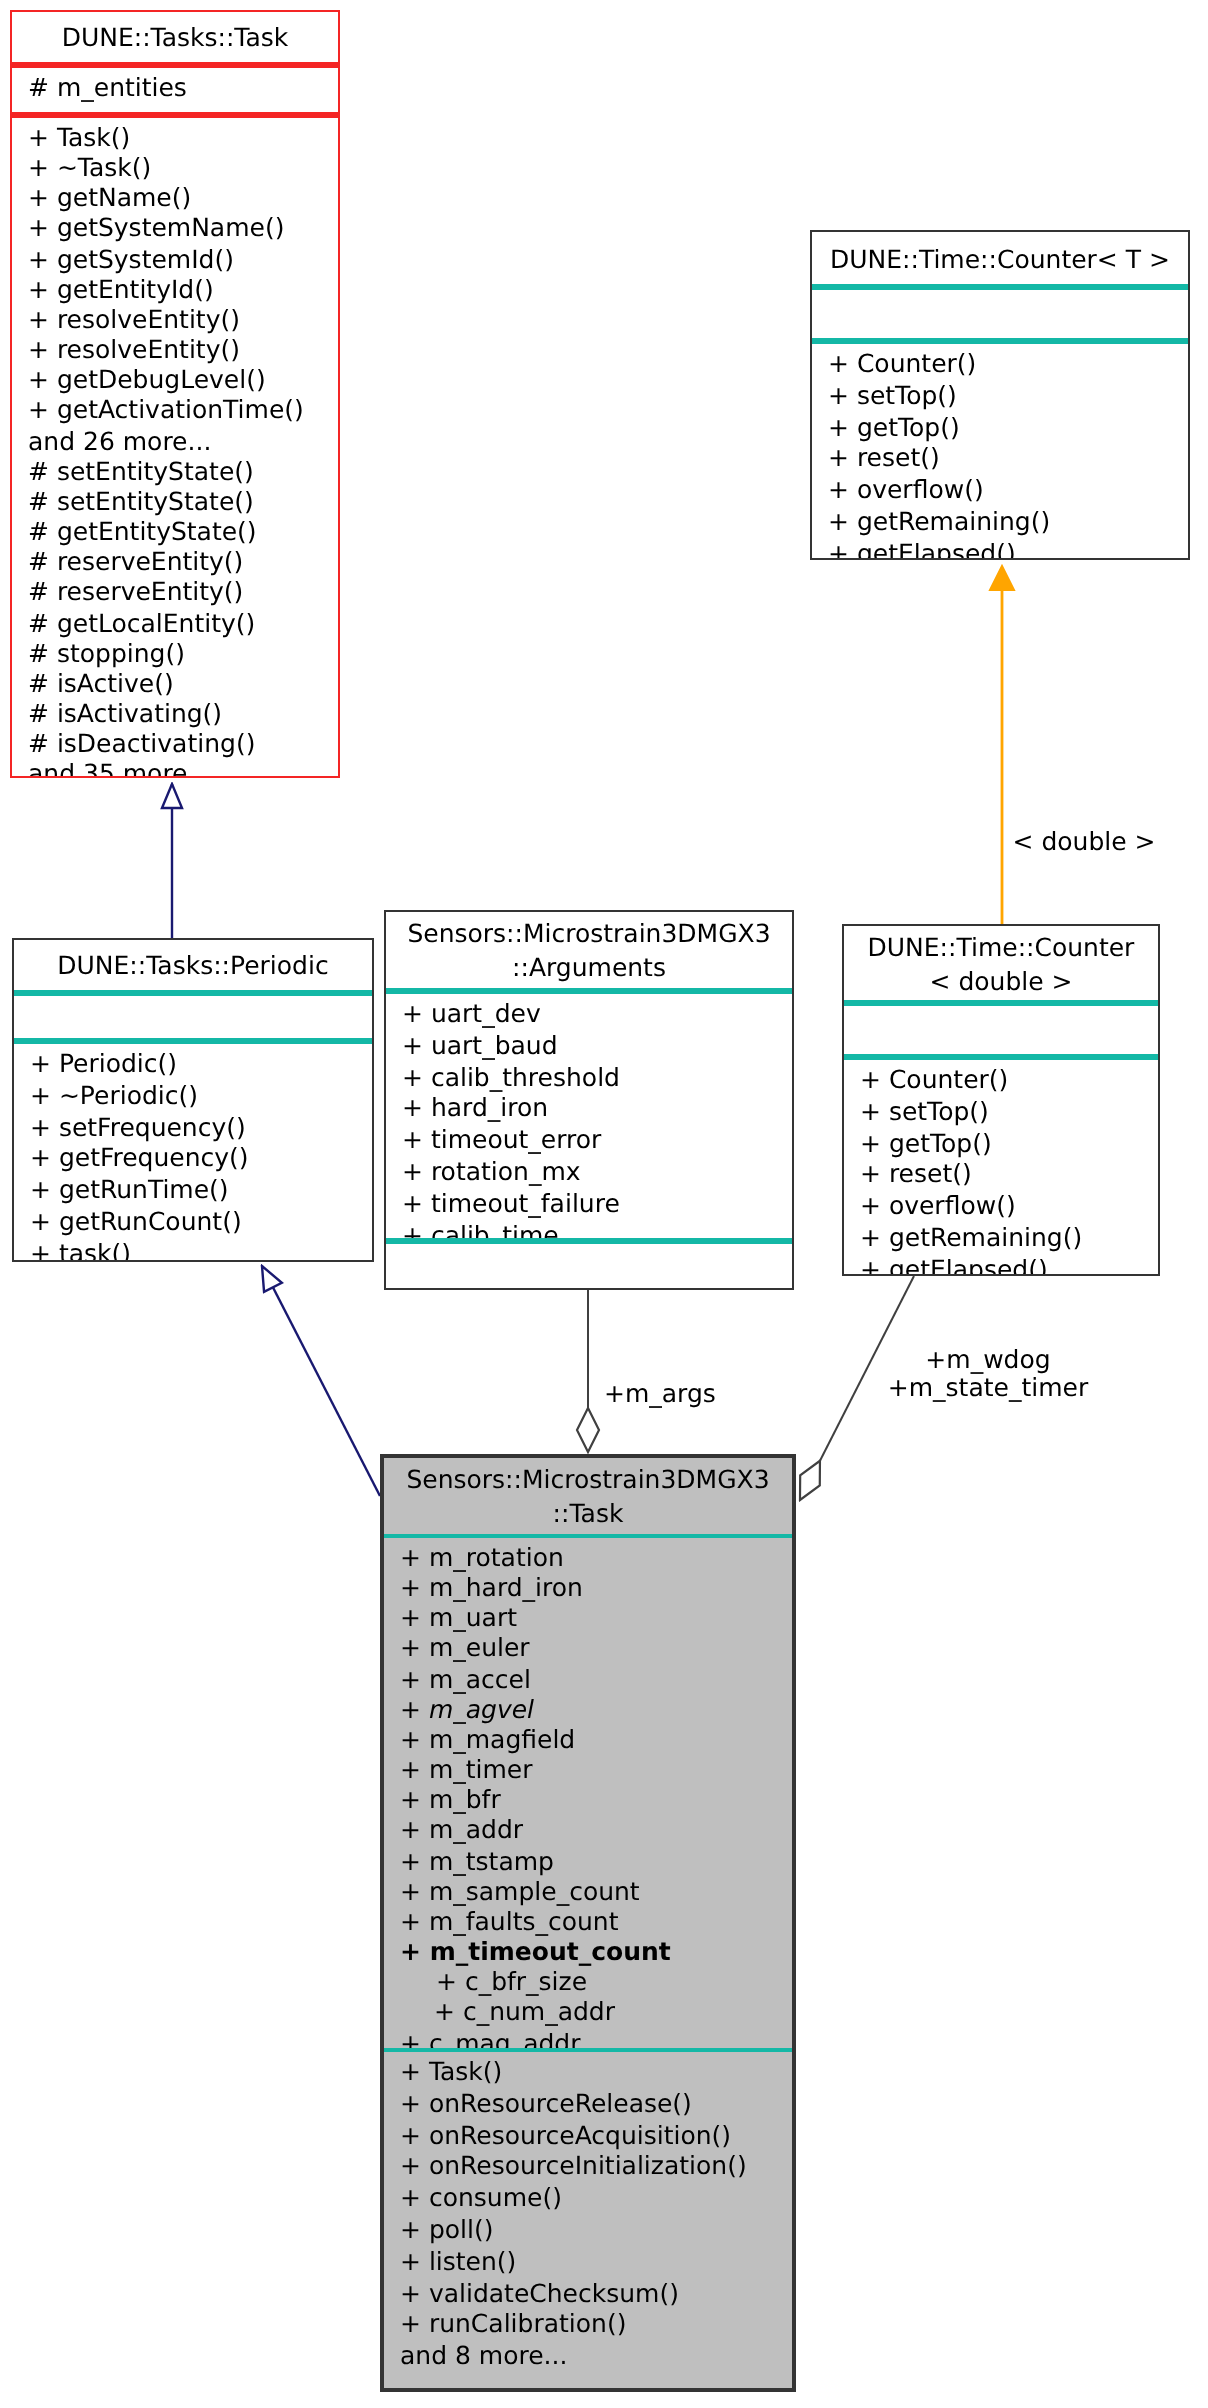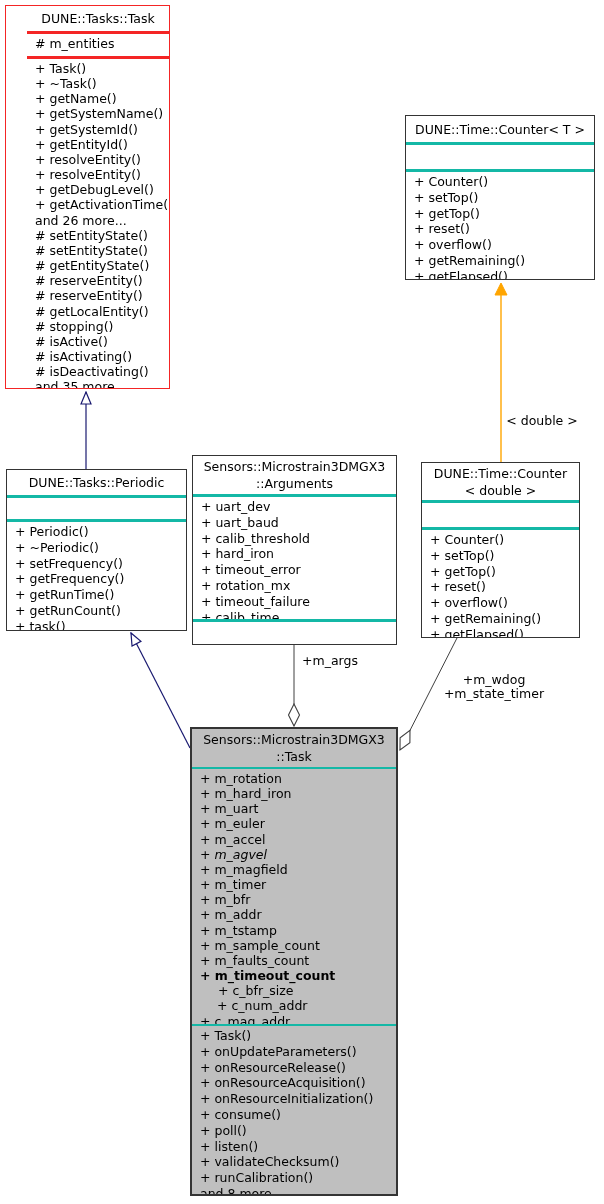--- a/index.html
+++ b/index.html
@@ -7,21 +7,21 @@
     position:relative;width:604px;height:1204px;background:#ffffff;overflow:hidden;
     font-family:"DejaVu Sans","Liberation Sans",sans-serif;font-size:12.5px;color:#000000;
   }
   .edges{position:absolute;left:0;top:0;width:604px;height:1204px;}
   .uml-class{
     position:absolute;box-sizing:border-box;background:#ffffff;
     border:1px solid #343434;display:flex;flex-direction:column;
   }
   .uml-class .comp{box-sizing:border-box;overflow:hidden;}
   .uml-class .comp + .comp{border-top:3px solid #14b8a6;}
-  .uml-class.red{border-color:#f42525;padding-left:21px;}
+  .uml-class.red{border-color:#f42525;}
   .uml-class.red .comp + .comp{border-top-color:#f42525;}
   .uml-class.hl{background:#bfbfbf;border-width:2px;}
   .uml-class.hl .comp + .comp{border-top-width:2px;}
   .c-title{display:flex;flex-direction:column;align-items:center;justify-content:center;text-align:center;}
   .title-line{line-height:17px;white-space:nowrap;}
   .member{white-space:nowrap;padding-left:8px;line-height:15.8px;}
   .comp.attrs,.comp.methods{padding-top:2px;}
   .lh-tight .member{line-height:15.16px;}
   .edge-label{position:absolute;white-space:nowrap;line-height:13.5px;}
   .edge-label.center{text-align:center;}
@@ -169,33 +169,32 @@
         <div class="member tight" style="line-height: 15.16px;">+ m_tstamp</div>
         <div class="member tight" style="line-height: 15.16px;">+ m_sample_count</div>
         <div class="member tight" style="line-height: 15.16px;">+ m_faults_count</div>
         <div class="member tight" style="line-height: 15.16px; font-weight: bold;">+ m_timeout_count</div>
         <div class="member tight" style="line-height: 15.16px; padding-left: 26px;">+ c_bfr_size</div>
         <div class="member tight" style="line-height: 15.16px; padding-left: 25px;">+ c_num_addr</div>
         <div class="member tight" style="line-height: 15.16px;">+ c_mag_addr</div>
       </div>
     <div class="comp methods" style="flex:1">
         <div class="member">+ Task()</div>
-        <div class="member">+ onUpdateParameters()</div>
         <div class="member">+ onResourceRelease()</div>
         <div class="member">+ onResourceAcquisition()</div>
         <div class="member">+ onResourceInitialization()</div>
         <div class="member">+ consume()</div>
         <div class="member">+ poll()</div>
         <div class="member">+ listen()</div>
         <div class="member">+ validateChecksum()</div>
         <div class="member">+ runCalibration()</div>
         <div class="member">and 8 more...</div>
       </div>
   </div>
 
   <div class="edge-label center" style="left:500px;top:414px;width:84px">&lt; double &gt;</div>
-  <div class="edge-label" style="left:302px;top:654px">+m_args</div>
+  <div class="edge-label" style="left:302px;top:690px">+m_args</div>
   <div class="edge-label center" style="left:429px;top:673px;width:130px">
     <div>+m_wdog</div>
     <div>+m_state_timer</div>
   </div>
 
 </div>
 
 </body></html>

